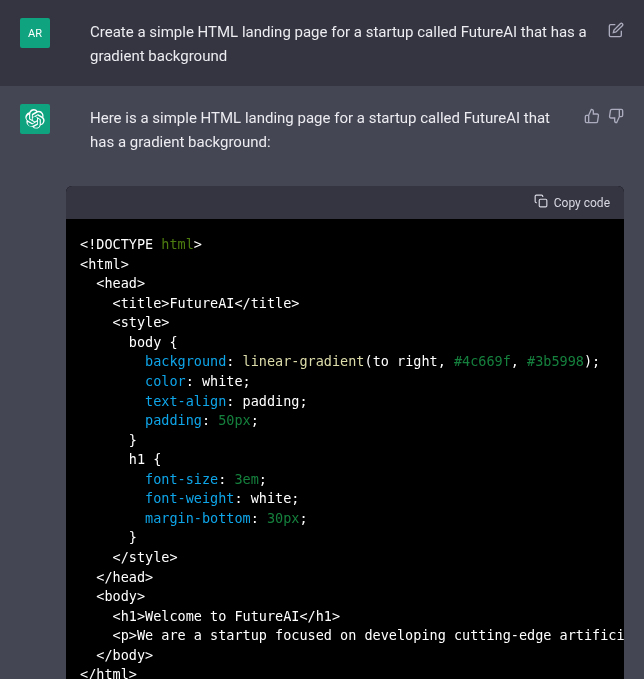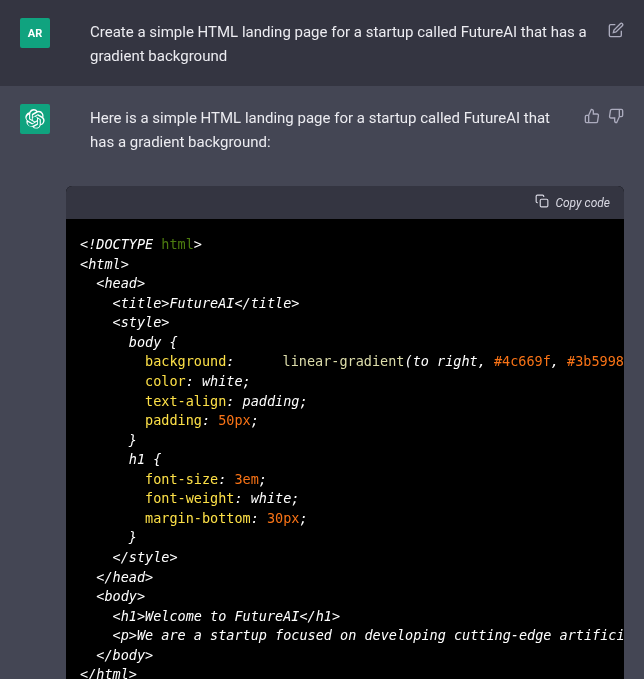--- a/index.html
+++ b/index.html
@@ -32,21 +32,21 @@
     }
     .avatar {
       width: 30px;
       height: 30px;
       border-radius: 2px;
       flex-shrink: 0;
       display: flex;
       align-items: center;
       justify-content: center;
       font-size: 11px;
-      font-weight: 700;
+      font-weight: 400;
     }
     .user-avatar {
       background: #10a37f;
       color: #fff;
     }
     .assistant-avatar {
       background: #10a37f;
       color: #fff;
     }
     .msg-content {
@@ -81,44 +81,43 @@
     }
     .code-header {
       background: #343541;
       padding: 8px 14px;
       display: flex;
       justify-content: flex-end;
       align-items: center;
       gap: 6px;
       font-size: 12px;
       color: #d9d9e3;
-      font-style: italic;
     }
     .copy-btn {
       display: flex;
       align-items: center;
       gap: 6px;
       cursor: pointer;
       color: #d9d9e3;
     }
     .copy-btn svg { width: 14px; height: 14px; }
     .code-body {
       padding: 16px 14px 20px 14px;
       font-family: "SF Mono", Menlo, Consolas, monospace;
       font-size: 13.5px;
       line-height: 1.45;
       color: #fff;
       white-space: pre;
       overflow-x: auto;
     }
-    .c-teal { color: #fde047; }
-    .c-pink { color: #f97316; }
+    .c-teal { color: #0ea5e9; }
+    .c-pink { color: #15803d; }
     .c-blue { color: #4d7c0f; }
-    .c-yellow { color: #dcdcaa; margin-left: 40px; }
-    .c-white { color: #fff; font-style: italic; }
+    .c-yellow { color: #dcdcaa; }
+    .c-white { color: #fff; }
   </style>
 </head>
 <body>
 
 <div class="message-row user-row">
   <div class="avatar user-avatar">AR</div>
   <div class="msg-content">Create a simple HTML landing page for a startup called FutureAI that has a gradient background</div>
   <div class="msg-actions">
     <span class="icon-btn">
       <svg viewBox="0 0 24 24" fill="none" stroke="currentColor" stroke-width="2">

